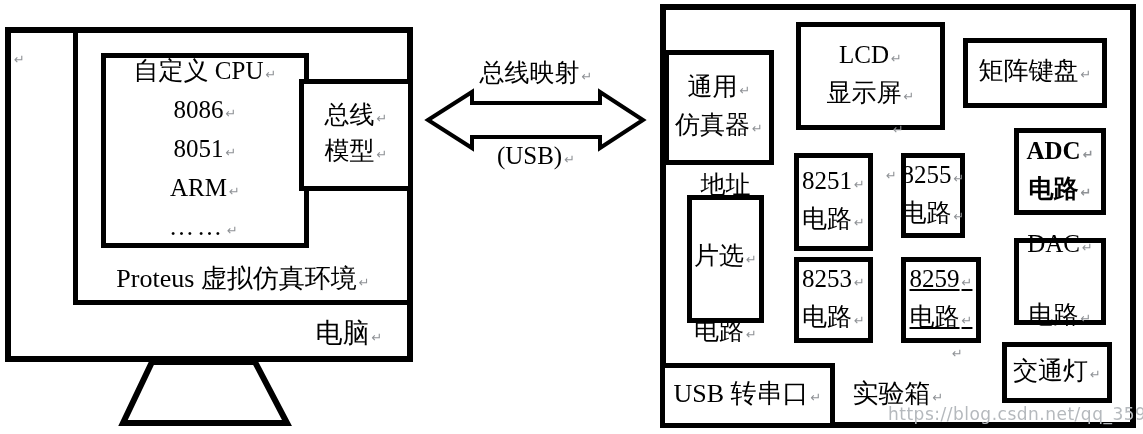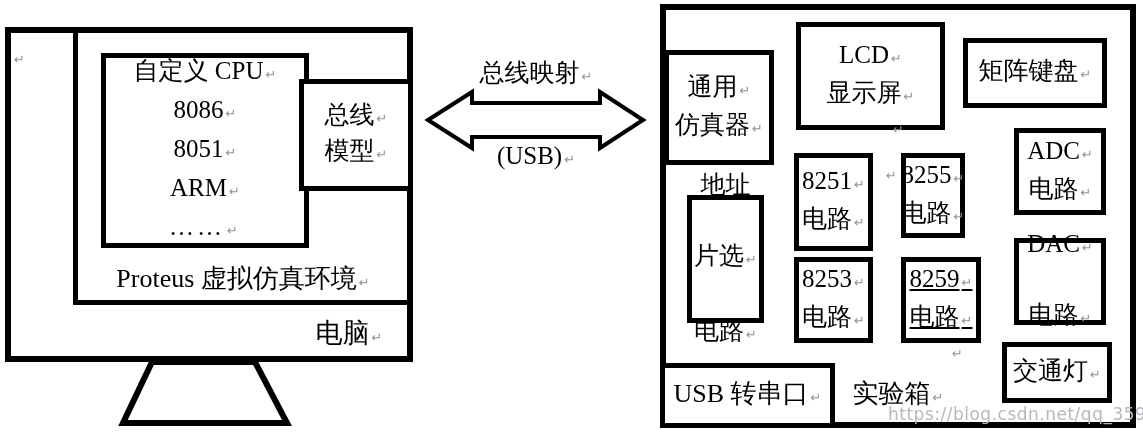--- a/index.html
+++ b/index.html
@@ -89,21 +89,21 @@
   <div class="bx" style="left:794px;top:153px;width:79px;height:98px;">
     <div class="line"><span>8251</span><span class="cr">↵</span></div>
     <div class="line"><span>电路</span><span class="cr">↵</span></div>
   </div>
 
   <div class="bx" style="left:901px;top:153px;width:64px;height:85px;">
     <div class="line"><span>8255</span><span class="cr">↵</span></div>
     <div class="line"><span>电路</span><span class="cr">↵</span></div>
   </div>
 
-  <div class="bx" style="left:1014px;top:128px;width:92px;height:87px;">
+  <div class="bx" style="left:1014px;top:128px;width:92px;height:87px;font-weight:bold;">
     <div class="line"><span>ADC</span><span class="cr">↵</span></div>
     <div class="line"><span>电路</span><span class="cr">↵</span></div>
   </div>
 
   <div class="bx" style="left:687px;top:195px;width:77px;height:128px;line-height:35px;gap:36px;">
     <div class="line"><span>地址</span></div>
     <div class="line"><span>片选</span><span class="cr">↵</span></div>
     <div class="line"><span>电路</span><span class="cr">↵</span></div>
   </div>
 

